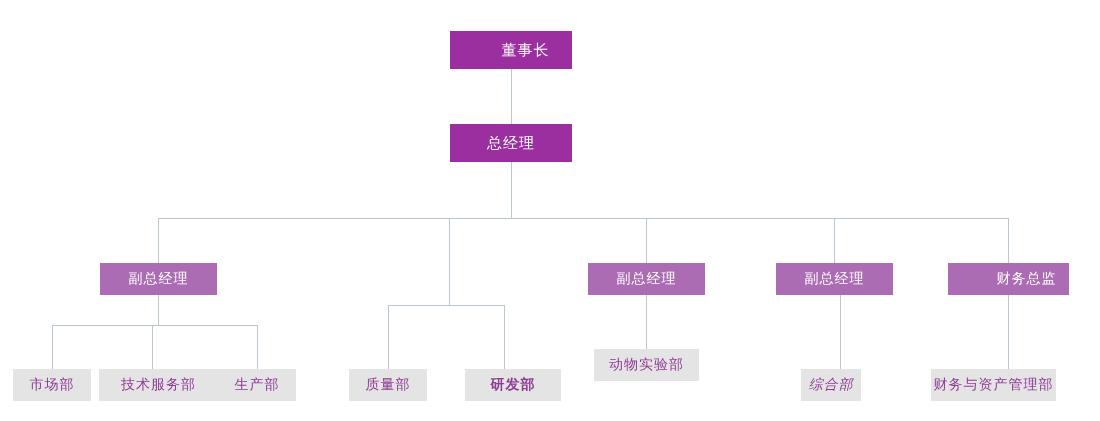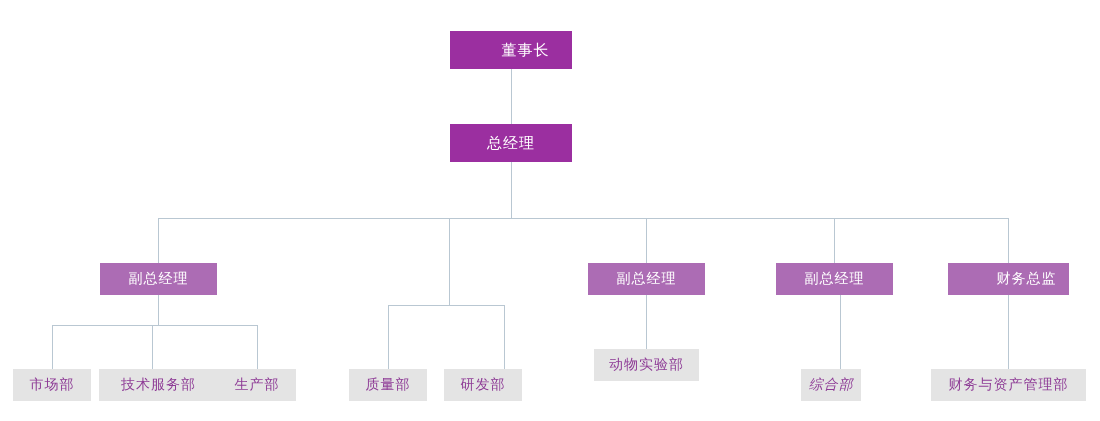--- a/index.html
+++ b/index.html
@@ -87,21 +87,21 @@
 
   <div class="line v" style="left:840px;top:295px;height:74px;"></div>
 
   <div class="line v" style="left:1008px;top:295px;height:74px;"></div>
 
   <div class="node dept" style="left:13px;top:369px;width:78px;">市场部</div>
   <div class="node dept" style="left:99px;top:369px;width:119px;">技术服务部</div>
   <div class="node dept" style="left:218px;top:369px;width:78px;">生产部</div>
 
   <div class="node dept" style="left:349px;top:369px;width:78px;">质量部</div>
-  <div class="node dept" style="left:444px;top:369px;width:78px;">研发部</div>
+  <div class="node dept" style="left:465px;top:369px;width:96px;font-weight:bold;">研发部</div>
 
   <div class="node dept" style="left:594px;top:349px;width:105px;">动物实验部</div>
 
   <div class="node dept" style="left:801px;top:369px;width:60px;font-style:italic;">综合部</div>
 
-  <div class="node dept" style="left:931px;top:369px;width:155px;font-family:Liberation Mono, monospace;">财务与资产管理部</div>
+  <div class="node dept" style="left:931px;top:369px;width:125px;font-family:Liberation Mono, monospace;">财务与资产管理部</div>
 
 </div>
 
 </body></html>

